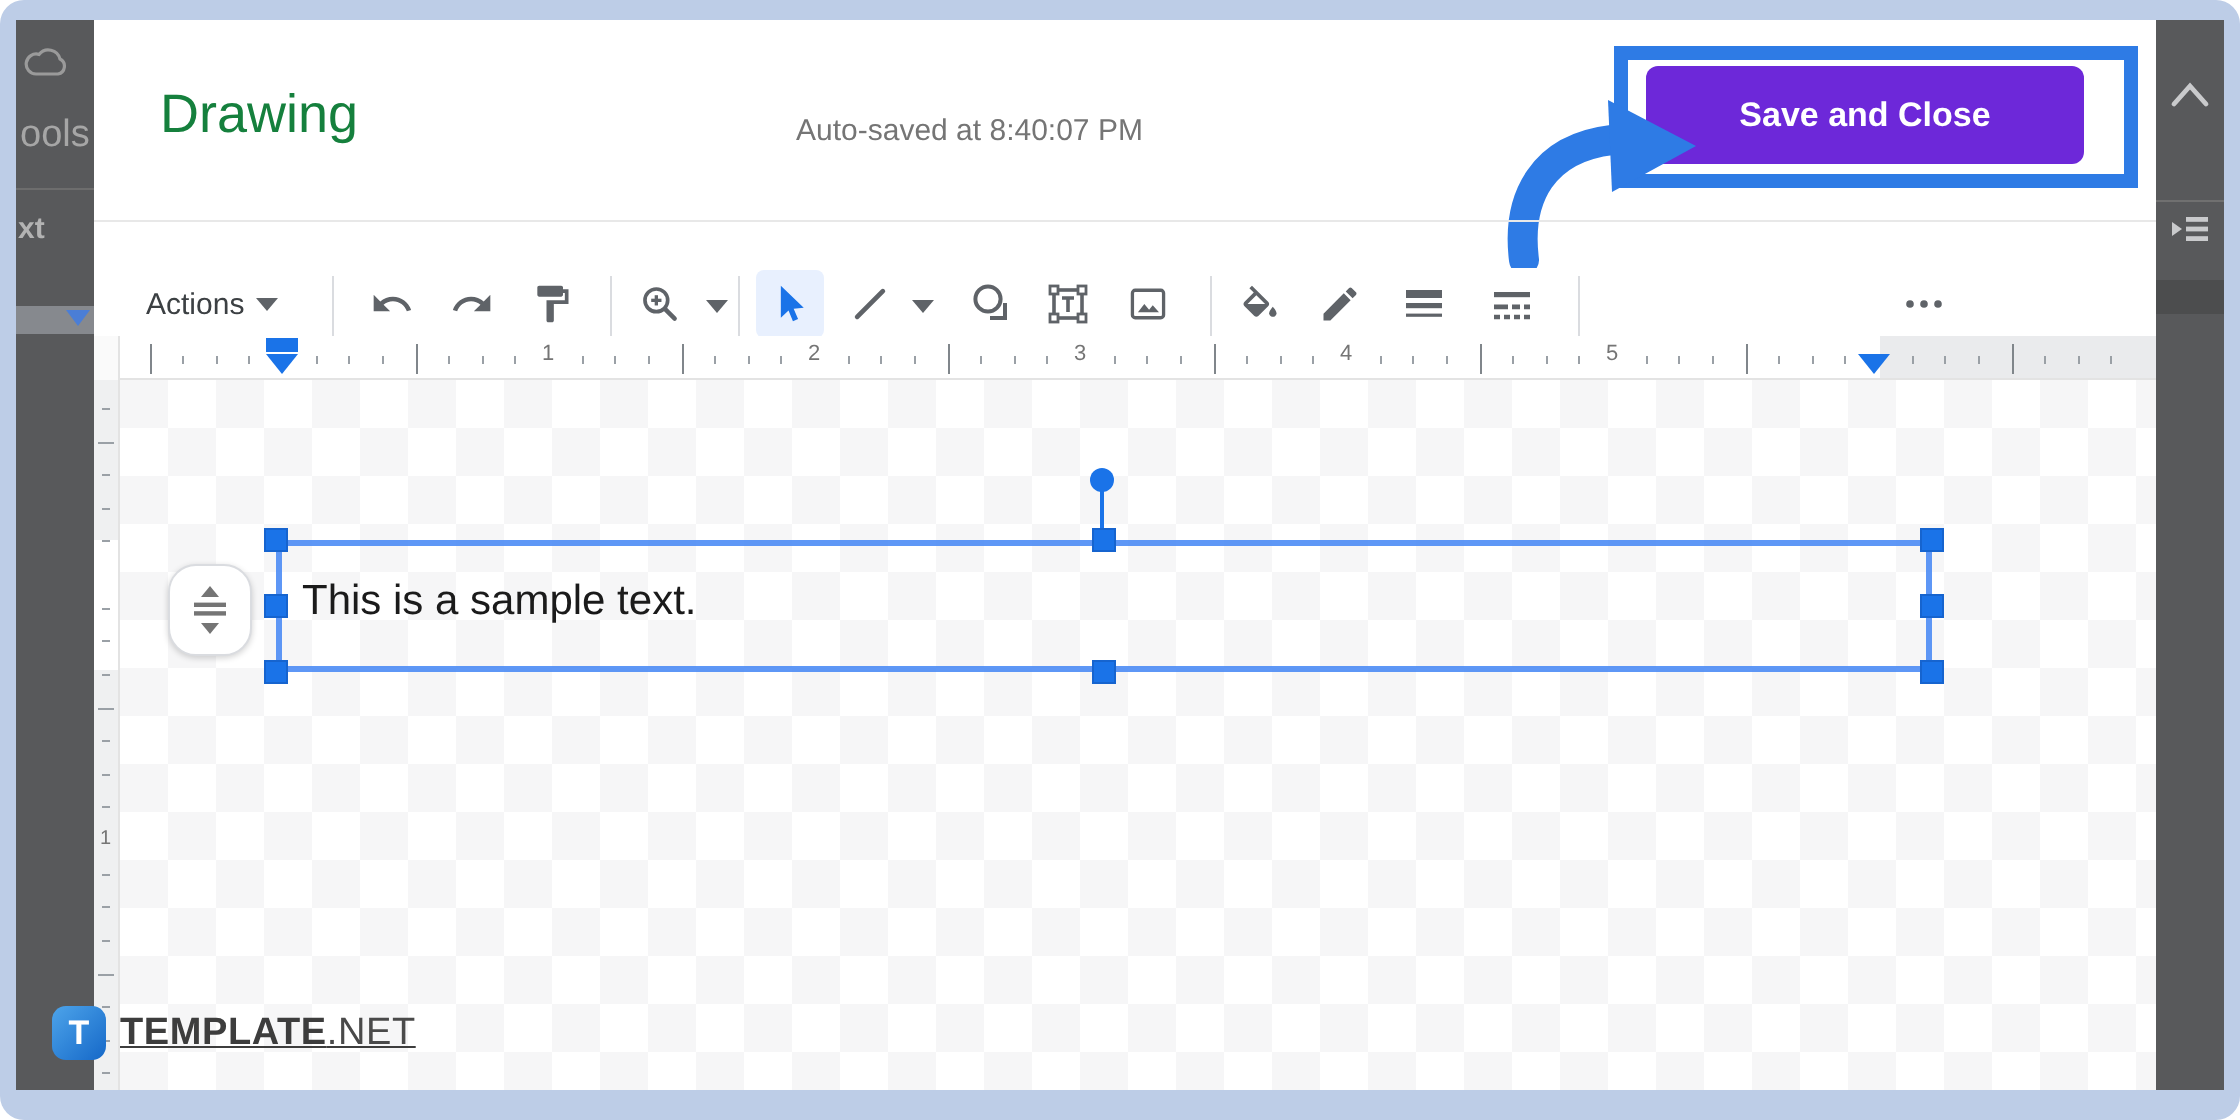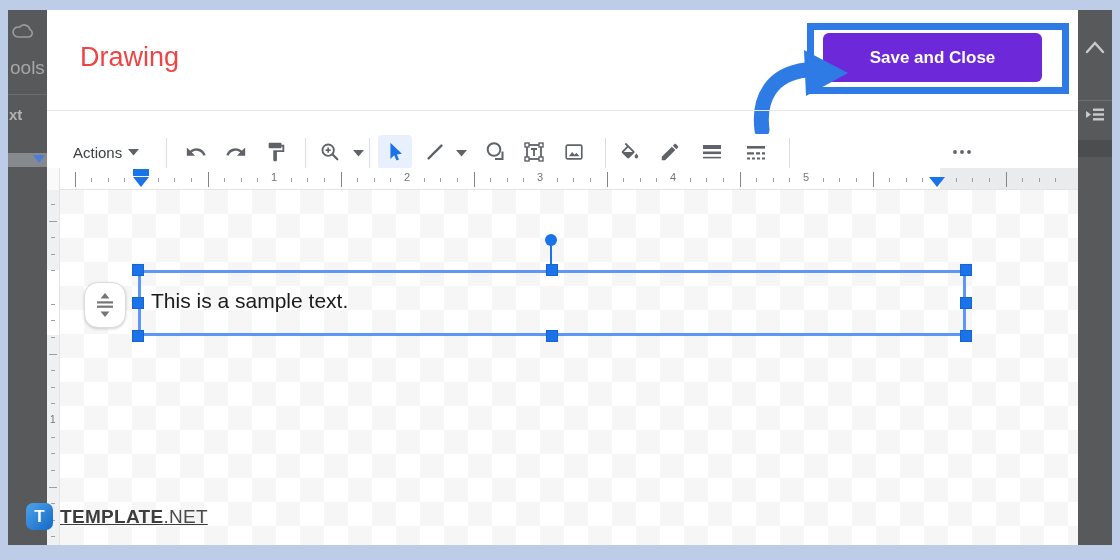--- a/index.html
+++ b/index.html
@@ -1,37 +1,37 @@
 <!DOCTYPE html>
 <html><head>
 <meta charset="utf-8">
 <style>
   * { margin:0; padding:0; box-sizing:border-box; }
   html,body { width:1120px; height:560px; overflow:hidden; }
   body { font-family:"Liberation Sans", sans-serif; }
-  #page { position:relative; width:1120px; height:560px; background:#bdcde7; overflow:hidden; }
+  #page { position:relative; width:1120px; height:560px; background:#bdcde7; overflow:hidden;border-radius:12px; }
 
   
   .strip { position:absolute; top:10px; height:535px; background:#58595b; overflow:hidden; }
   #strip-left  { left:8px;  width:39px; }
   #strip-right { left:1078px; width:34px; }
   .bg-frag { position:absolute; color:#a6a6a6; }
   #frag-tools { left:2px; top:47px; font-size:19px; }
   #frag-xt { left:1px; top:96px; font-size:15px; font-weight:bold; color:#b3b3b3; }
   #bg-menu-divider { position:absolute; left:0; top:84px; width:39px; height:1px; background:#6d6d6d; }
   #bg-mini-ruler { position:absolute; left:0; top:143px; width:39px; height:14px; background:#86898e; }
   #bg-mini-marker { position:absolute; left:25px; top:2px; width:0; height:0;
     border-left:6px solid transparent; border-right:6px solid transparent; border-top:8px solid #4b7ed6; }
   #rs-divider { position:absolute; left:0; top:90px; width:34px; height:1px; background:#707070; }
   #rs-band { position:absolute; left:0; top:130px; width:34px; height:17px; background:#4c4d4e; }
   .strip-icon { position:absolute; }
 
   
   #modal { position:absolute; left:47px; top:10px; width:1031px; height:535px; background:#ffffff; }
-  #dlg-title { position:absolute; left:33px; top:32px; font-size:27px; color:#ef4444;text-align:center; }
+  #dlg-title { position:absolute; left:33px; top:32px; font-size:27px; color:#15803d;text-align:center; }
   #autosave { position:absolute; left:351px; top:47px; font-size:15px; color:#757575; }
   #header-divider { position:absolute; left:0; top:100px; width:1031px; height:1px; background:#e8e8e8; }
 
   
   #save-frame { position:absolute; left:760px; top:13px; width:262px; height:71px; border:7px solid #2e7be5; }
   #save-btn { position:absolute; left:776px; top:23px; width:219px; height:49px; background:#6d28d9;
     border:none; border-radius:6px; color:#fff; font-size:17px; font-weight:bold;
     font-family:"Liberation Sans",sans-serif; cursor:pointer; }
   #anno-arrow { position:absolute; left:641px; top:18px; }
 
@@ -116,20 +116,21 @@
       <path d="M1 5 L6 8.5 L1 12 Z" fill="#c9cacc"></path>
       <rect x="8" y="2.5" width="11" height="2.4" fill="#c9cacc"></rect>
       <rect x="8" y="7.3" width="11" height="2.4" fill="#c9cacc"></rect>
       <rect x="8" y="12.1" width="11" height="2.4" fill="#c9cacc"></rect>
     </svg>
     <div id="rs-band"></div>
   </div>
 
   <div id="modal">
     <div id="dlg-title">Drawing</div>
+    <div id="autosave">Auto-saved at 8:40:07 PM</div>
 
     <div id="save-frame"></div>
     <button id="save-btn">Save and Close</button>
     <svg id="anno-arrow" width="168" height="106" viewBox="0 0 168 106">
       <path d="M74 102 C 70 70, 84 46, 118 42" fill="none" stroke="#2e7be5" stroke-width="15" stroke-linecap="round"></path>
       <polygon points="116,22 160,45 118,68" fill="#2e7be5"></polygon>
     </svg>
 
     <div id="header-divider"></div>
 

